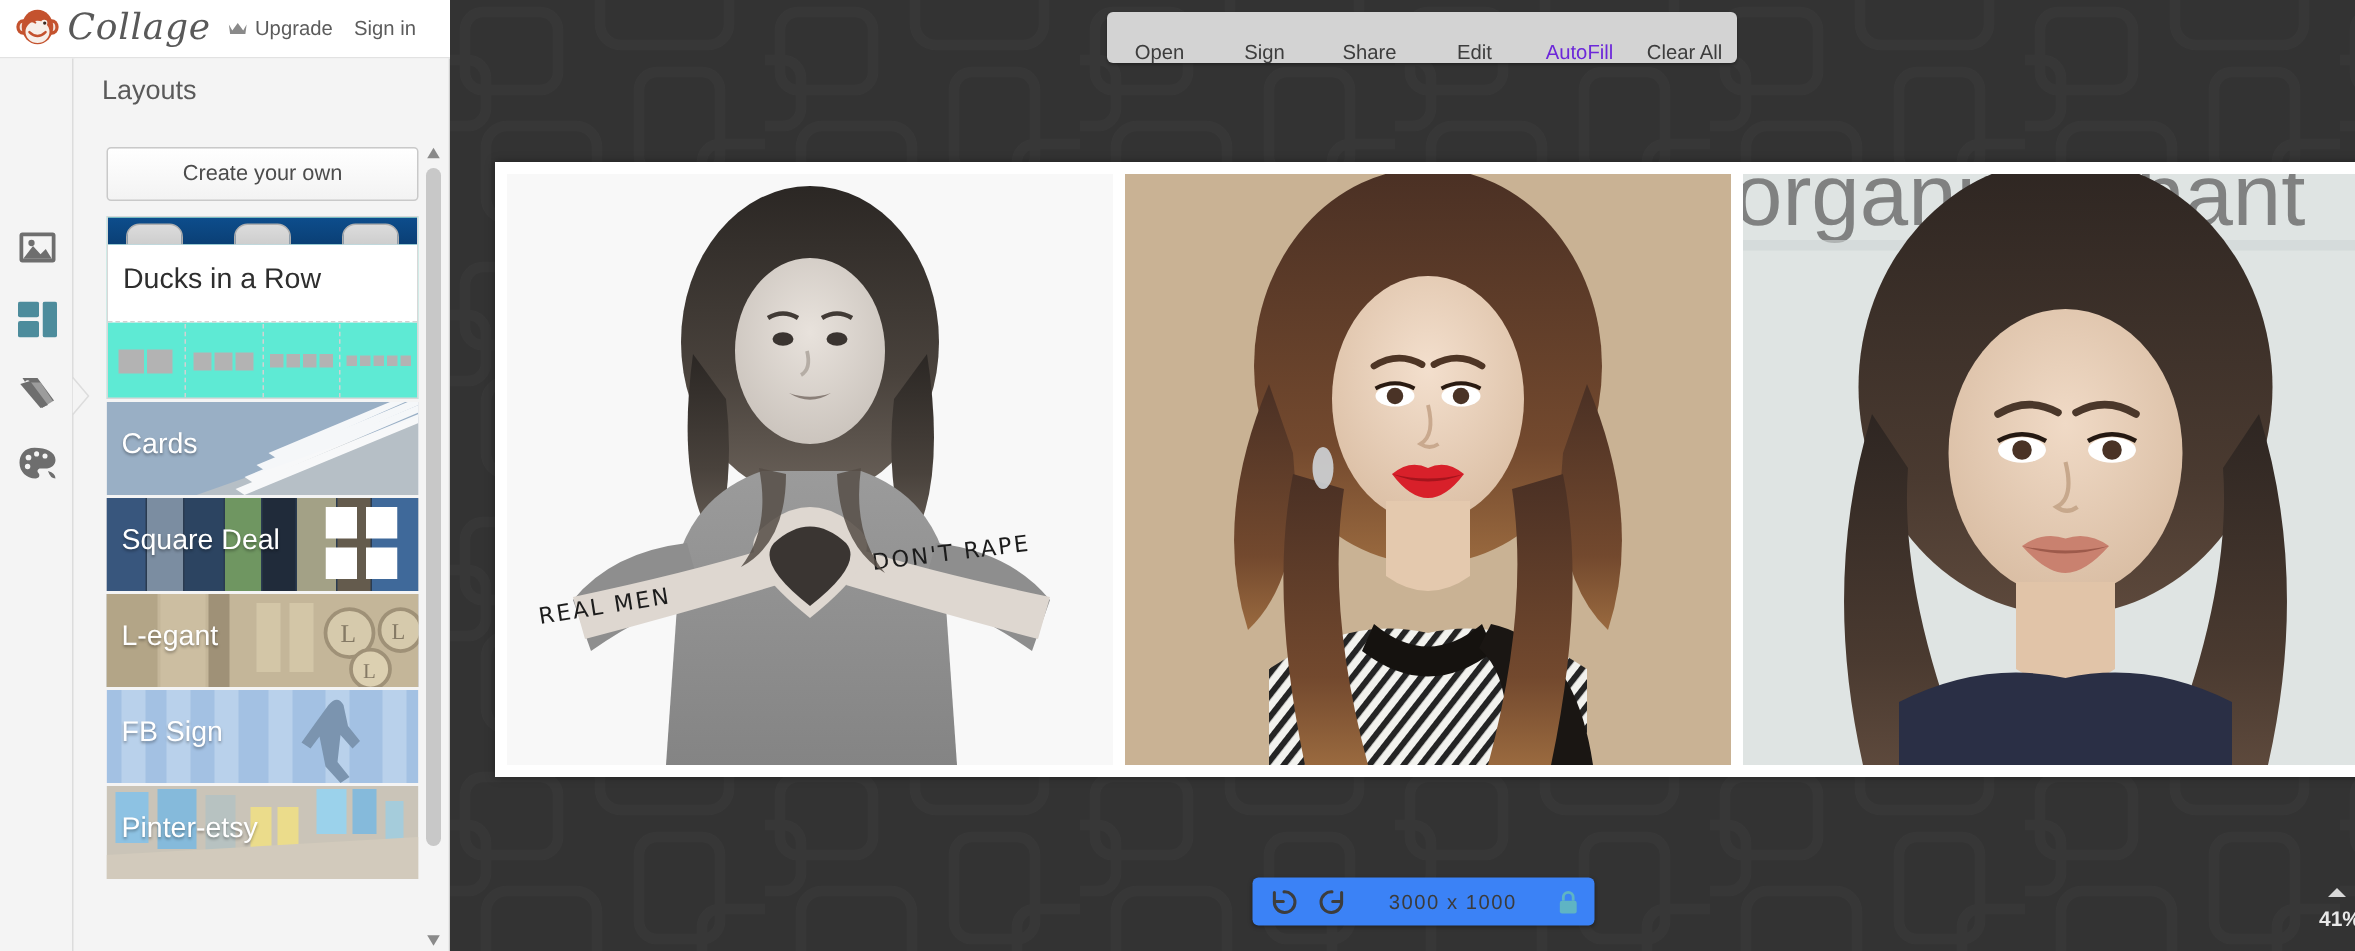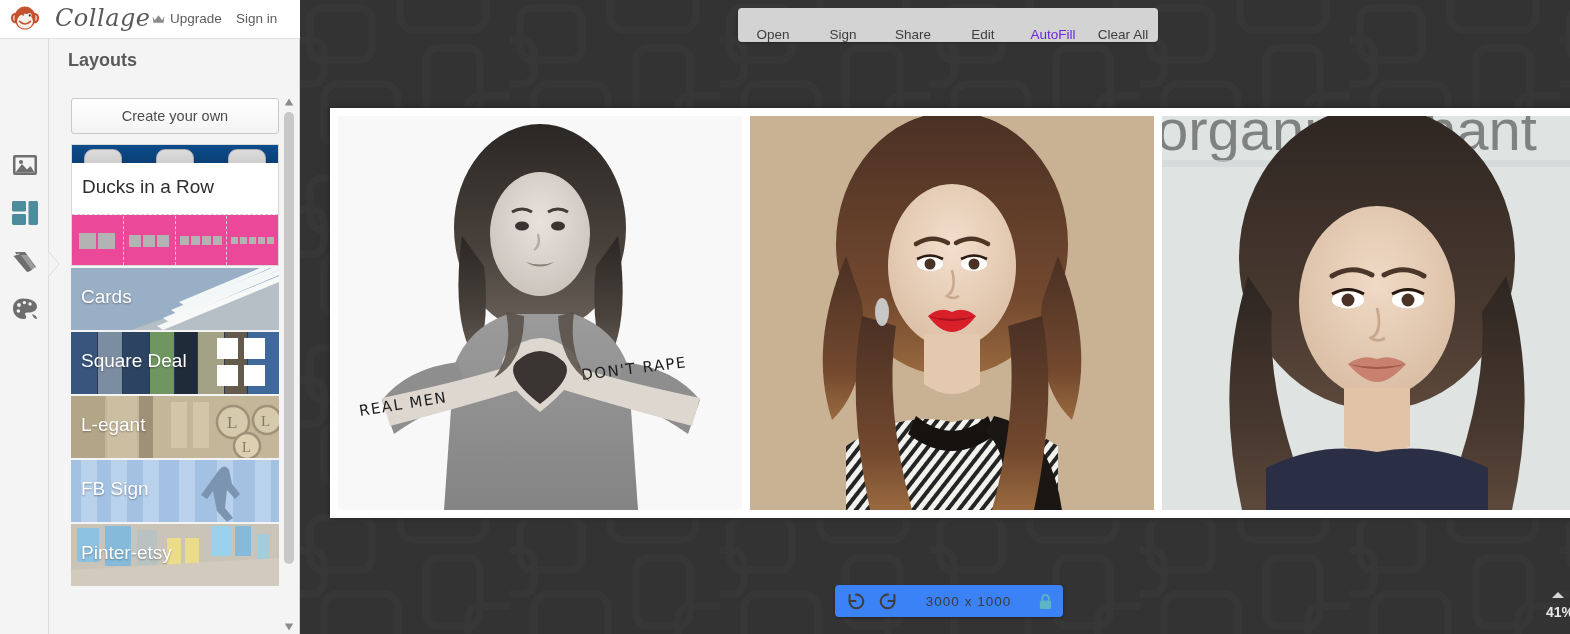--- a/index.html
+++ b/index.html
@@ -20,21 +20,21 @@
     z-index: 20;
   }
   #header-bar {
     position: absolute; left: 0; top: 0;
     width: 300px; height: 39px;
     background: #ffffff;
     border-bottom: 1px solid #e2e2e2;
   }
   #logo-wrap {
     position: absolute; left: 10px; top: 5px;
-    display: flex; align-items: flex-start; gap: 15px;
+    display: flex; align-items: flex-start; gap: 5px;
   }
   #monkey-icon { width: 30px; height: 26px; display: block; }
   #logo-text {
     font-family: "DejaVu Serif", serif;
     font-size: 24px; font-style: italic;
     color: #595959; letter-spacing: .5px;
     line-height: 26px;
   }
   #upgrade-link {
     position: absolute; left: 152px; top: 11px;
@@ -68,21 +68,21 @@
   }
 
   
   #layouts-col {
     position: absolute; left: 50px; top: 39px;
     width: 249px; height: 595px;
     background: #f4f4f4;
   }
   #layouts-title {
     position: absolute; left: 18px; top: 11px;
-    font-size: 18px; color: #5a5a5a; font-weight: bold;
+    font-size: 18px; color: #5a5a5a;
   }
   #create-own-btn {
     position: absolute; left: 21px; top: 59px;
     width: 208px; height: 36px;
     background: linear-gradient(#ffffff,#f3f3f3);
     border: 1px solid #c9c9c9; border-radius: 3px;
     font-size: 14.5px; color: #4c4c4c;
     display: flex; align-items: center; justify-content: center;
     cursor: pointer;
   }
@@ -98,21 +98,21 @@
     cursor: pointer; overflow: hidden;
   }
   .lc-label {
     position: absolute; left: 10px;
     font-size: 19px; color: #ffffff;
     text-shadow: 0 1px 2px rgba(0,0,0,.35);
     z-index: 3;
   }
 
   
-  #ducks-card { height: 122px; background: #ec4899; border: 1px solid #d8d8d8; }
+  #ducks-card { height: 122px; background: #5eead4; border: 1px solid #d8d8d8; }
   #ducks-topstrip {
     position: absolute; left: 0; top: 0; width: 208px; height: 18px;
     background: linear-gradient(#0d4d8c,#0a3f75);
     overflow: hidden;
   }
   .duck-bubble {
     position: absolute; top: 4px; width: 38px; height: 30px;
     border-radius: 9px;
     background: linear-gradient(#dcdcdc,#bdbdbd);
     border: 1px solid #aeaeae;

